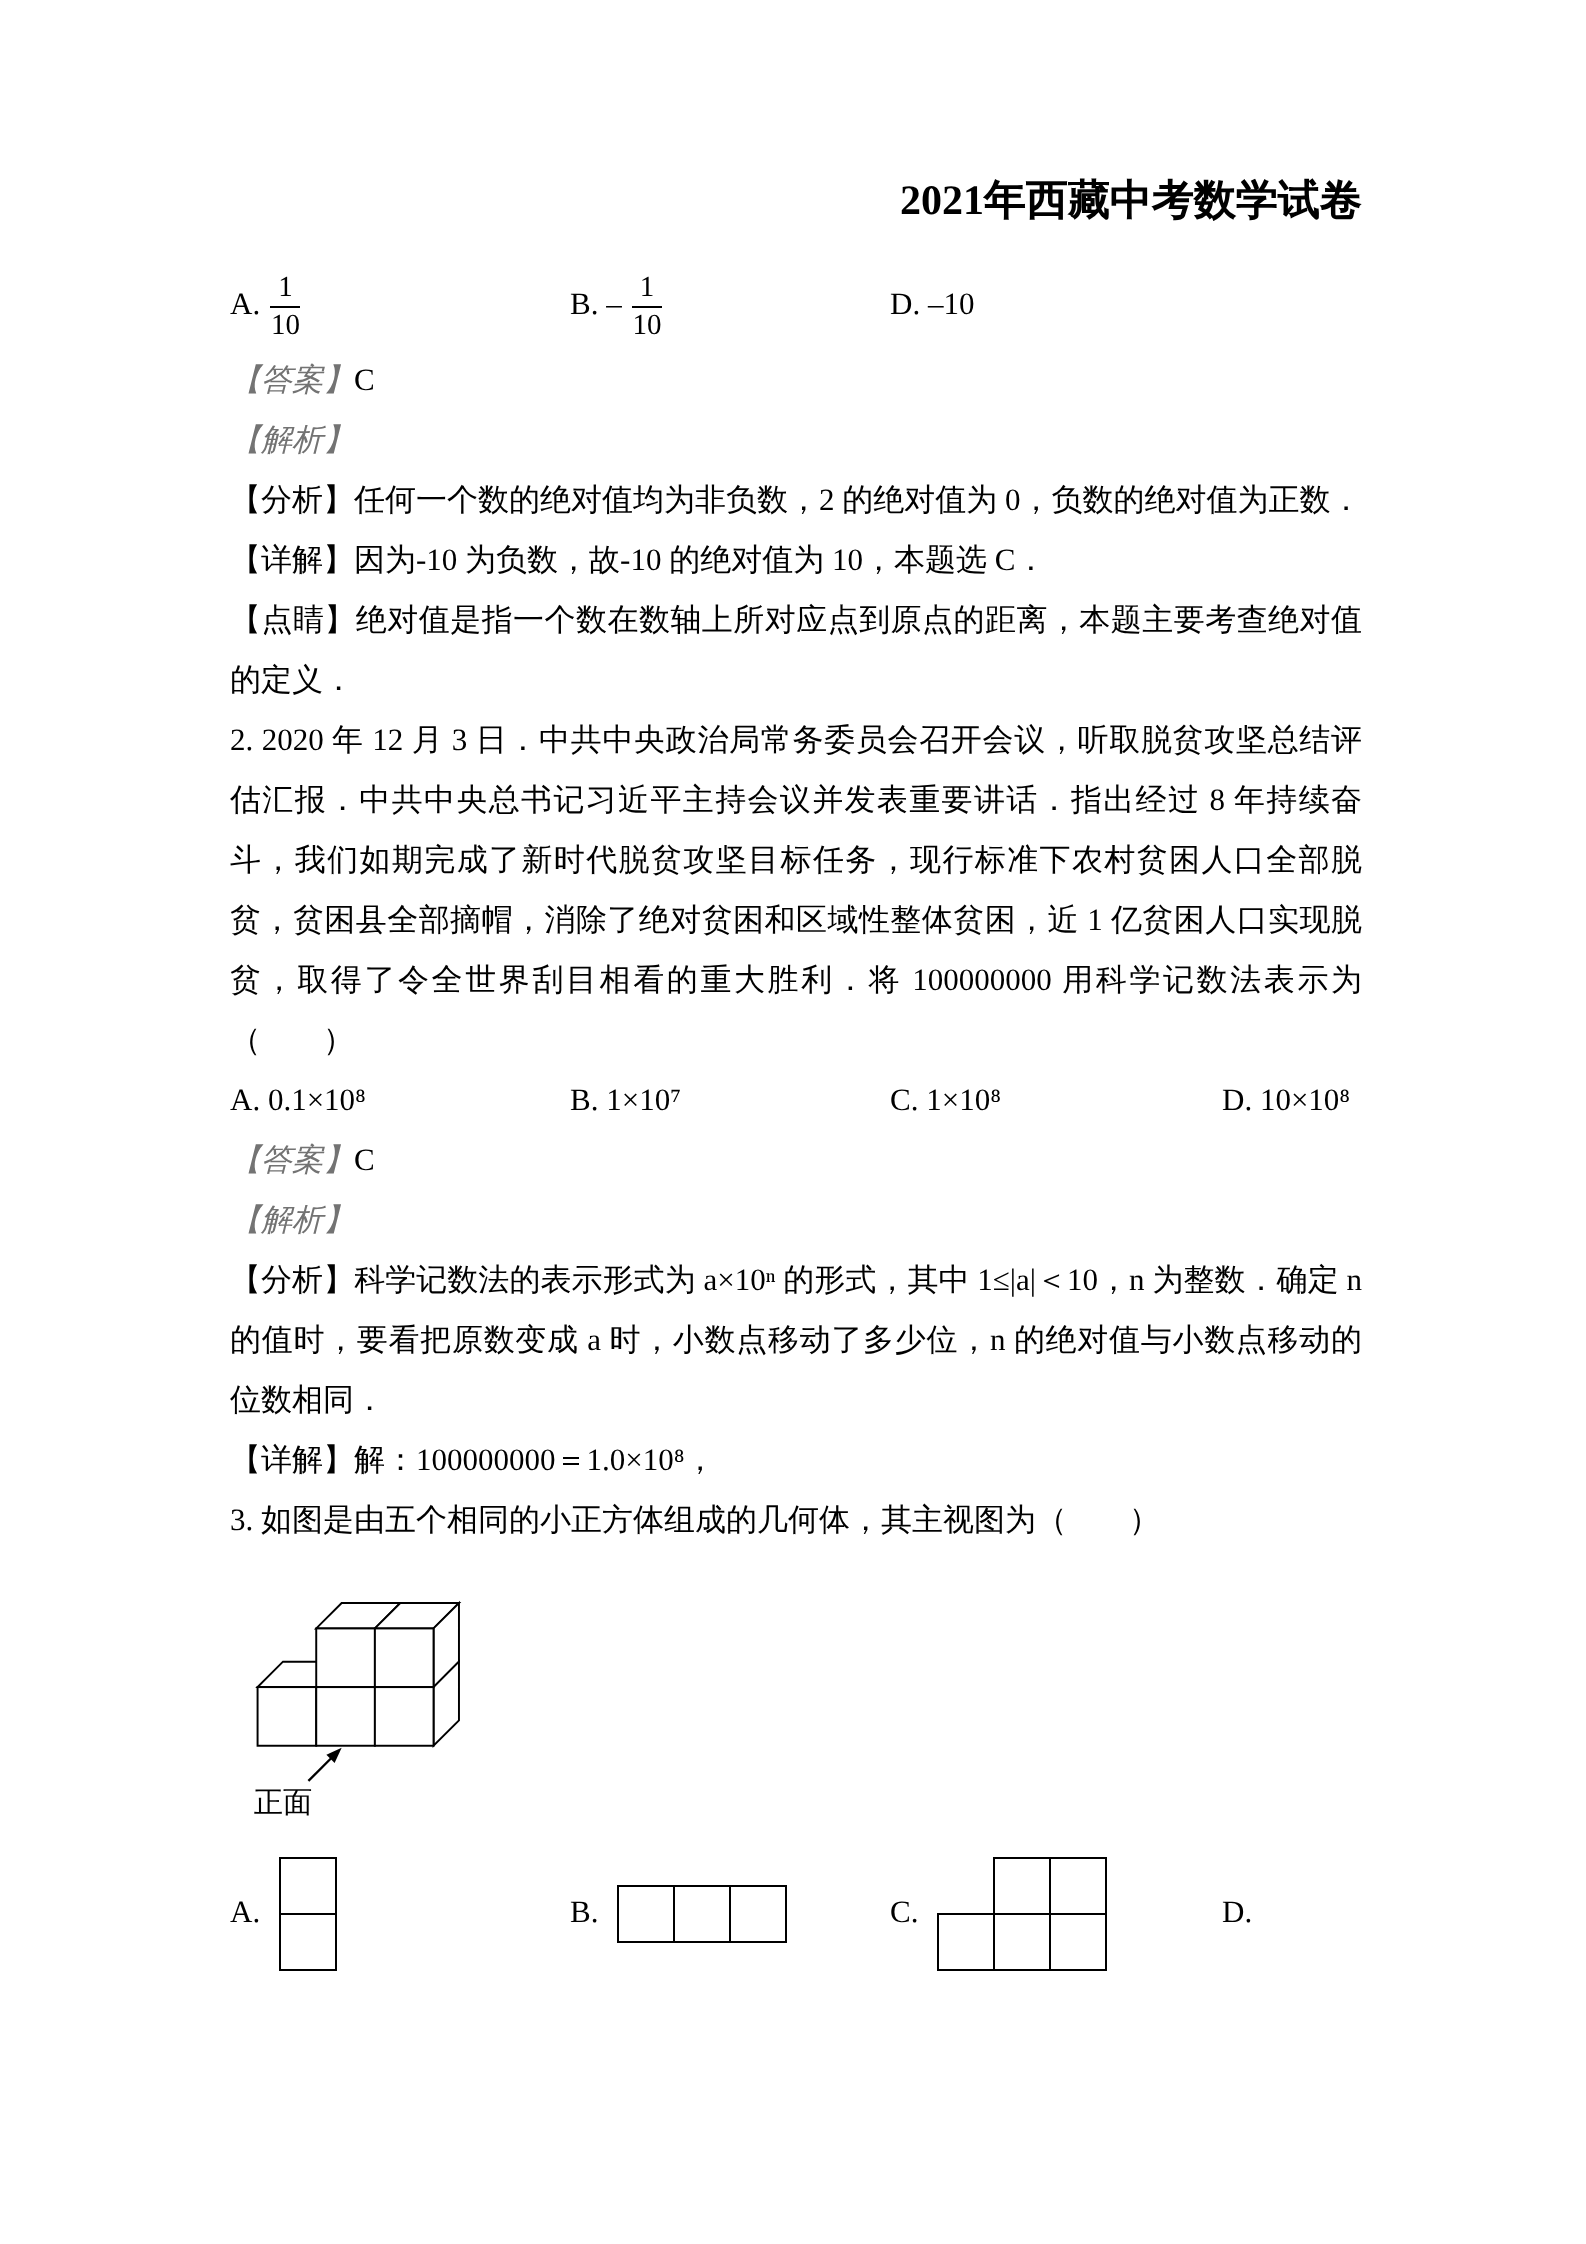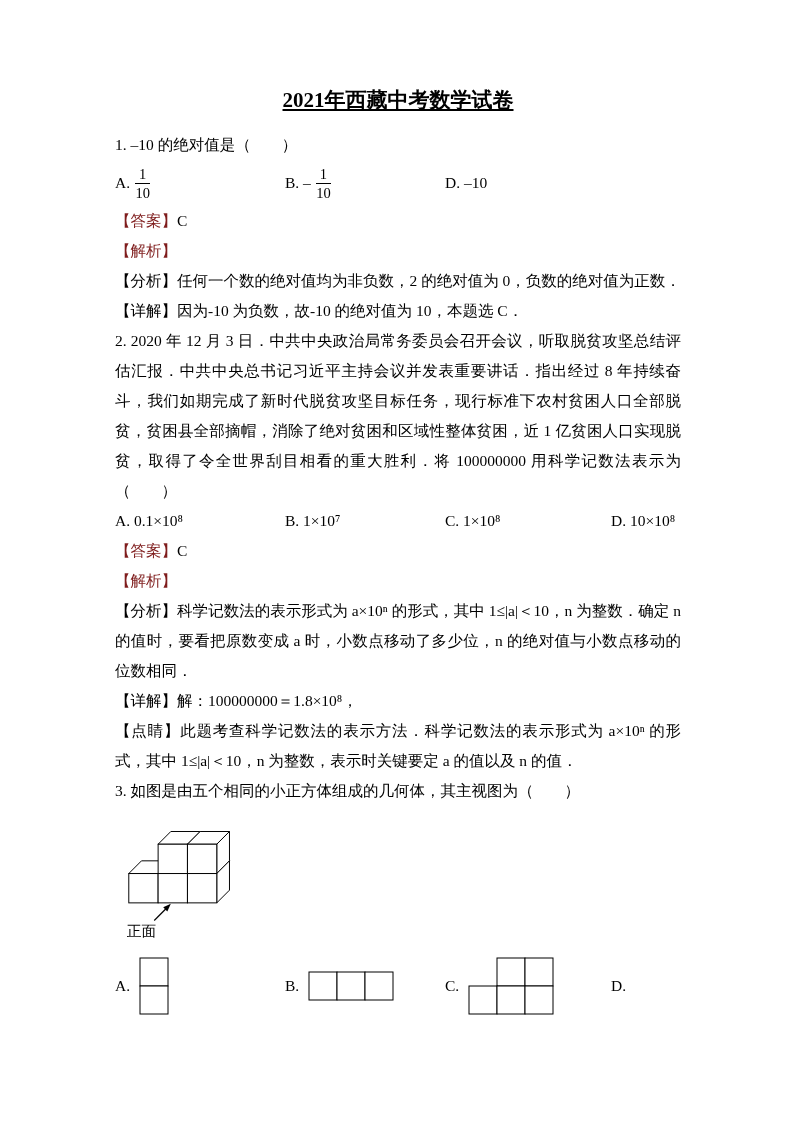--- a/index.html
+++ b/index.html
@@ -5,24 +5,24 @@
   * { margin:0; padding:0; box-sizing:border-box; }
   html,body { background:#888; }
   .page {
     width:793px; height:1122px; margin:0 auto;
     background:#ffffff;
     padding:84px 112px 0 115px;
     font-family:"Liberation Serif","DejaVu Serif",serif;
     font-size:15.5px; line-height:30px; color:#000;
     overflow:hidden;
   }
-  .title { text-align:center; font-size:21px; font-weight:bold; line-height:32px; margin-bottom:14px;text-decoration:underline; }
+  .title { text-align:right; font-size:21px; font-weight:bold; line-height:32px; margin-bottom:14px; }
   .para { text-align:justify; }
   .bold { font-weight:bold; }
-  .tag { color:#7f1d1d; }
+  .tag { color:#737373;font-style:italic; }
   .options-row {
     display:grid; grid-template-columns:170px 160px 166px 1fr;
     align-items:center; line-height:30px;
   }
   .options-row.tall { min-height:46px; }
   .opt { display:inline-flex; align-items:center; }
   .frac {
     display:inline-flex; flex-direction:column; align-items:center;
     line-height:16px; font-size:14.5px; margin-left:5px; vertical-align:middle;
   }
@@ -37,21 +37,20 @@
   .shape svg { display:block; }
 </style>
 </head>
 <body>
 
 <div class="page">
 
   <h1 class="title">2021年西藏中考数学试卷</h1>
 
 
-  <p class="para">1. –10 的绝对值是（　　）</p>
 
   <div class="options-row tall">
     <span class="opt">
       <span>A.</span>
       <span class="frac">
         <span class="num">1</span>
         <span class="den">10</span>
       </span>
     </span>
     <span class="opt">
@@ -61,35 +60,35 @@
         <span class="den">10</span>
       </span>
     </span>
     <span class="opt">D. –10</span>
   </div>
 
   <p class="para"><span class="tag">【答案】</span><span>C</span></p>
   <p class="para"><span class="tag">【解析】</span></p>
   <p class="para">【分析】任何一个数的绝对值均为非负数，2 的绝对值为 0，负数的绝对值为正数．</p>
   <p class="para">【详解】因为-10 为负数，故-10 的绝对值为 10，本题选 C．</p>
+  <p class="para">【点睛】绝对值是指一个数在数轴上所对应点到原点的距离，本题主要考查绝对值的定义．</p>
 
   <p class="para">2. 2020 年 12 月 3 日．中共中央政治局常务委员会召开会议，听取脱贫攻坚总结评估汇报．中共中央总书记习近平主持会议并发表重要讲话．指出经过 8 年持续奋斗，我们如期完成了新时代脱贫攻坚目标任务，现行标准下农村贫困人口全部脱贫，贫困县全部摘帽，消除了绝对贫困和区域性整体贫困，近 1 亿贫困人口实现脱贫，取得了令全世界刮目相看的重大胜利．将 100000000 用科学记数法表示为（　　）</p>
 
   <div class="options-row">
     <span class="opt">A. 0.1×10⁸</span>
     <span class="opt">B. 1×10⁷</span>
     <span class="opt">C. 1×10⁸</span>
     <span class="opt">D. 10×10⁸</span>
   </div>
 
   <p class="para"><span class="tag">【答案】</span><span>C</span></p>
   <p class="para"><span class="tag">【解析】</span></p>
   <p class="para">【分析】科学记数法的表示形式为 a×10ⁿ 的形式，其中 1≤|a|＜10，n 为整数．确定 n 的值时，要看把原数变成 a 时，小数点移动了多少位，n 的绝对值与小数点移动的位数相同．</p>
-  <p class="para">【详解】解：100000000＝1.8×10⁸，</p>
-  <p class="para">【点睛】此题考查科学记数法的表示方法．科学记数法的表示形式为 a×10ⁿ 的形式，其中 1≤|a|＜10，n 为整数，表示时关键要定 a 的值以及 n 的值．</p>
+  <p class="para">【详解】解：100000000＝1.0×10⁸，</p>
 
   <p class="para">3. 如图是由五个相同的小正方体组成的几何体，其主视图为（　　）</p>
 
   <div class="figure-block">
     <svg width="132" height="131" viewBox="0 0 135 134">
       <g fill="#ffffff" stroke="#000000" stroke-width="1" stroke-linejoin="miter">
 
         <polygon points="10,65 40,65 53,52 23,52"></polygon>
         <polygon points="40,35 70,35 83,22 53,22"></polygon>
         <polygon points="70,35 100,35 113,22 83,22"></polygon>

